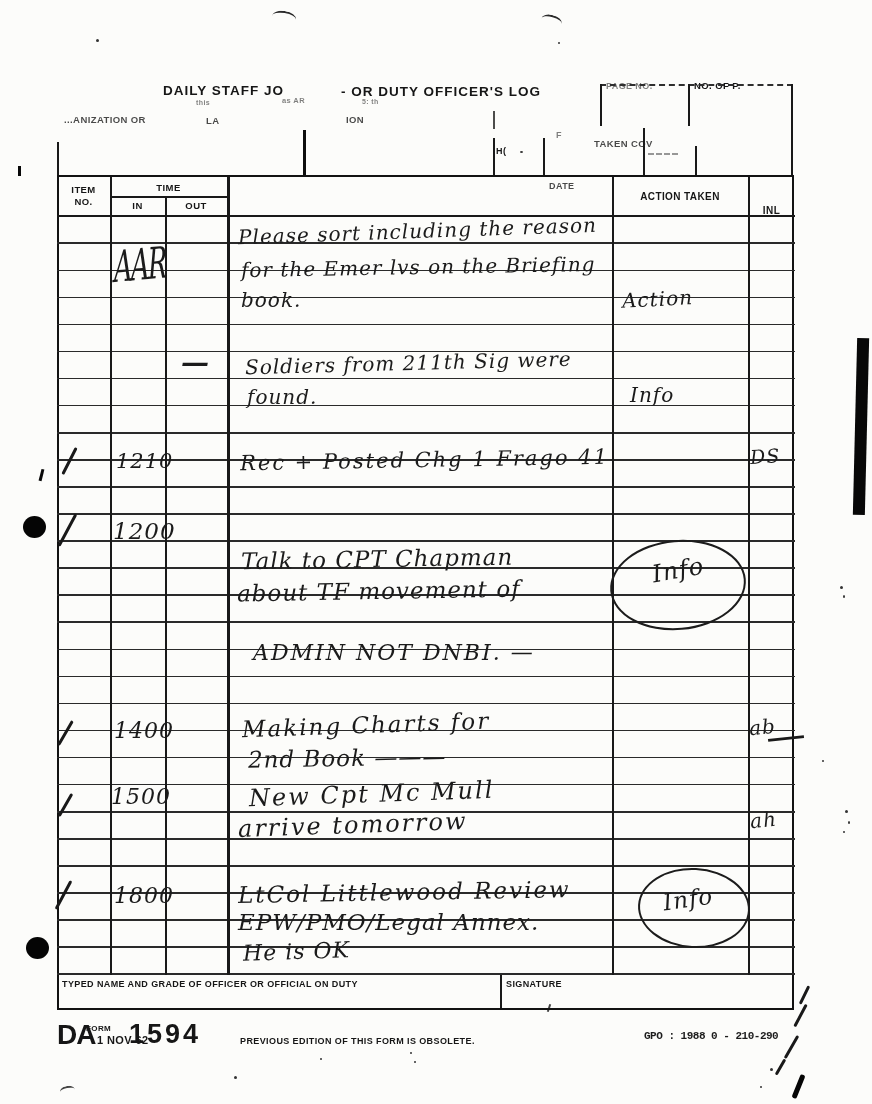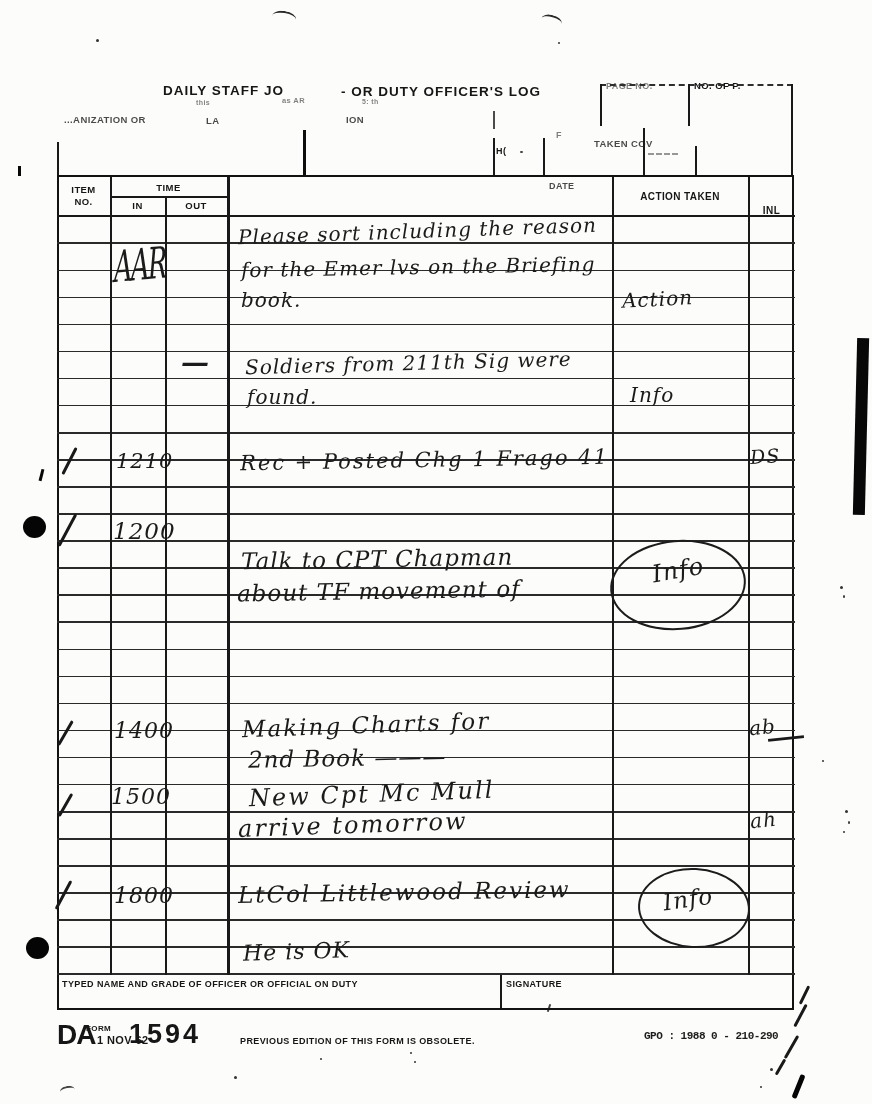--- a/index.html
+++ b/index.html
@@ -139,39 +139,41 @@
 
   <div class="slash" style="left:68px;top:446px;height:30px;transform:rotate(27deg);"></div>
   <div class="hw" style="left:116px;top:451px;font-size:21px;">1210</div>
   <div class="hw" style="left:240px;top:450px;font-size:21px;letter-spacing:2px;transform:rotate(-1deg);">Rec + Posted Chg 1 Frago 41</div>
   <div class="hw" style="left:750px;top:447px;font-size:19px;transform:rotate(-4deg);">DS</div>
 
   <div class="slash" style="left:66px;top:512px;height:36px;transform:rotate(28deg);"></div>
   <div class="hw" style="left:113px;top:520px;font-size:23px;">1200</div>
   <div class="hw" style="left:241px;top:548px;font-size:23px;transform:rotate(-1deg);">Talk to CPT Chapman</div>
   <div class="hw" style="left:237px;top:580px;font-size:23px;transform:rotate(-1deg);">about TF movement of</div>
+  <div class="hw" style="left:253px;top:642px;font-size:22px;letter-spacing:2px;">ADMIN NOT DNBI. —</div>
   <div class="circle" style="left:610px;top:540px;width:132px;height:86px;transform:rotate(-5deg);"></div>
   <div class="hw" style="left:652px;top:558px;font-size:24px;transform:rotate(-10deg);">Info</div>
 
   <div class="slash" style="left:64px;top:719px;height:28px;transform:rotate(30deg);"></div>
   <div class="hw" style="left:114px;top:720px;font-size:22px;text-align:right;">1400</div>
   <div class="hw" style="left:242px;top:714px;font-size:23px;letter-spacing:2px;transform:rotate(-2deg);">Making Charts for</div>
   <div class="hw" style="left:248px;top:747px;font-size:23px;transform:rotate(-1deg);">2nd Book ———</div>
   <div class="hw" style="left:749px;top:717px;font-size:20px;transform:rotate(-5deg);">ab</div>
   <div class="hl" style="left:768px;top:737px;width:36px;height:2.5px;transform:rotate(-6deg);"></div>
 
   <div class="slash" style="left:64px;top:792px;height:26px;transform:rotate(30deg);"></div>
   <div class="hw" style="left:111px;top:786px;font-size:22px;">1500</div>
   <div class="hw" style="left:249px;top:782px;font-size:24px;letter-spacing:2px;transform:rotate(-2deg);">New Cpt Mc Mull</div>
   <div class="hw" style="left:238px;top:813px;font-size:24px;letter-spacing:2px;transform:rotate(-2deg);">arrive tomorrow</div>
   <div class="hw" style="left:750px;top:810px;font-size:20px;transform:rotate(-6deg);">ah</div>
 
   <div class="slash" style="left:62px;top:879px;height:32px;transform:rotate(28deg);"></div>
   <div class="hw" style="left:114px;top:885px;font-size:22px;">1800</div>
   <div class="hw" style="left:238px;top:881px;font-size:23px;letter-spacing:2px;transform:rotate(-1deg);">LtCol Littlewood Review</div>
+  <div class="hw" style="left:238px;top:911px;font-size:23px;letter-spacing:1px;">EPW/PMO/Legal Annex.</div>
   <div class="hw" style="left:243px;top:941px;font-size:22px;transform:rotate(-2deg);">He is OK</div>
   <div class="circle" style="left:638px;top:868px;width:108px;height:76px;transform:rotate(3deg);"></div>
   <div class="hw" style="left:663px;top:888px;font-size:23px;transform:rotate(-8deg);">Info</div>
 
   <div class="lbl" style="left:62px;top:979px;font-size:9px;">TYPED NAME AND GRADE OF OFFICER OR OFFICIAL ON DUTY</div>
   <div class="lbl" style="left:506px;top:979px;font-size:9px;">SIGNATURE</div>
 
   <div class="lbl" style="left:57px;top:1019px;font-size:28px;font-weight:900;letter-spacing:-1px;">DA</div>
   <div class="lbl" style="left:86px;top:1024px;font-size:8px;text-align:right;">FORM</div>
   <div class="lbl" style="left:97px;top:1034px;font-size:11px;">1 NOV 62</div>

